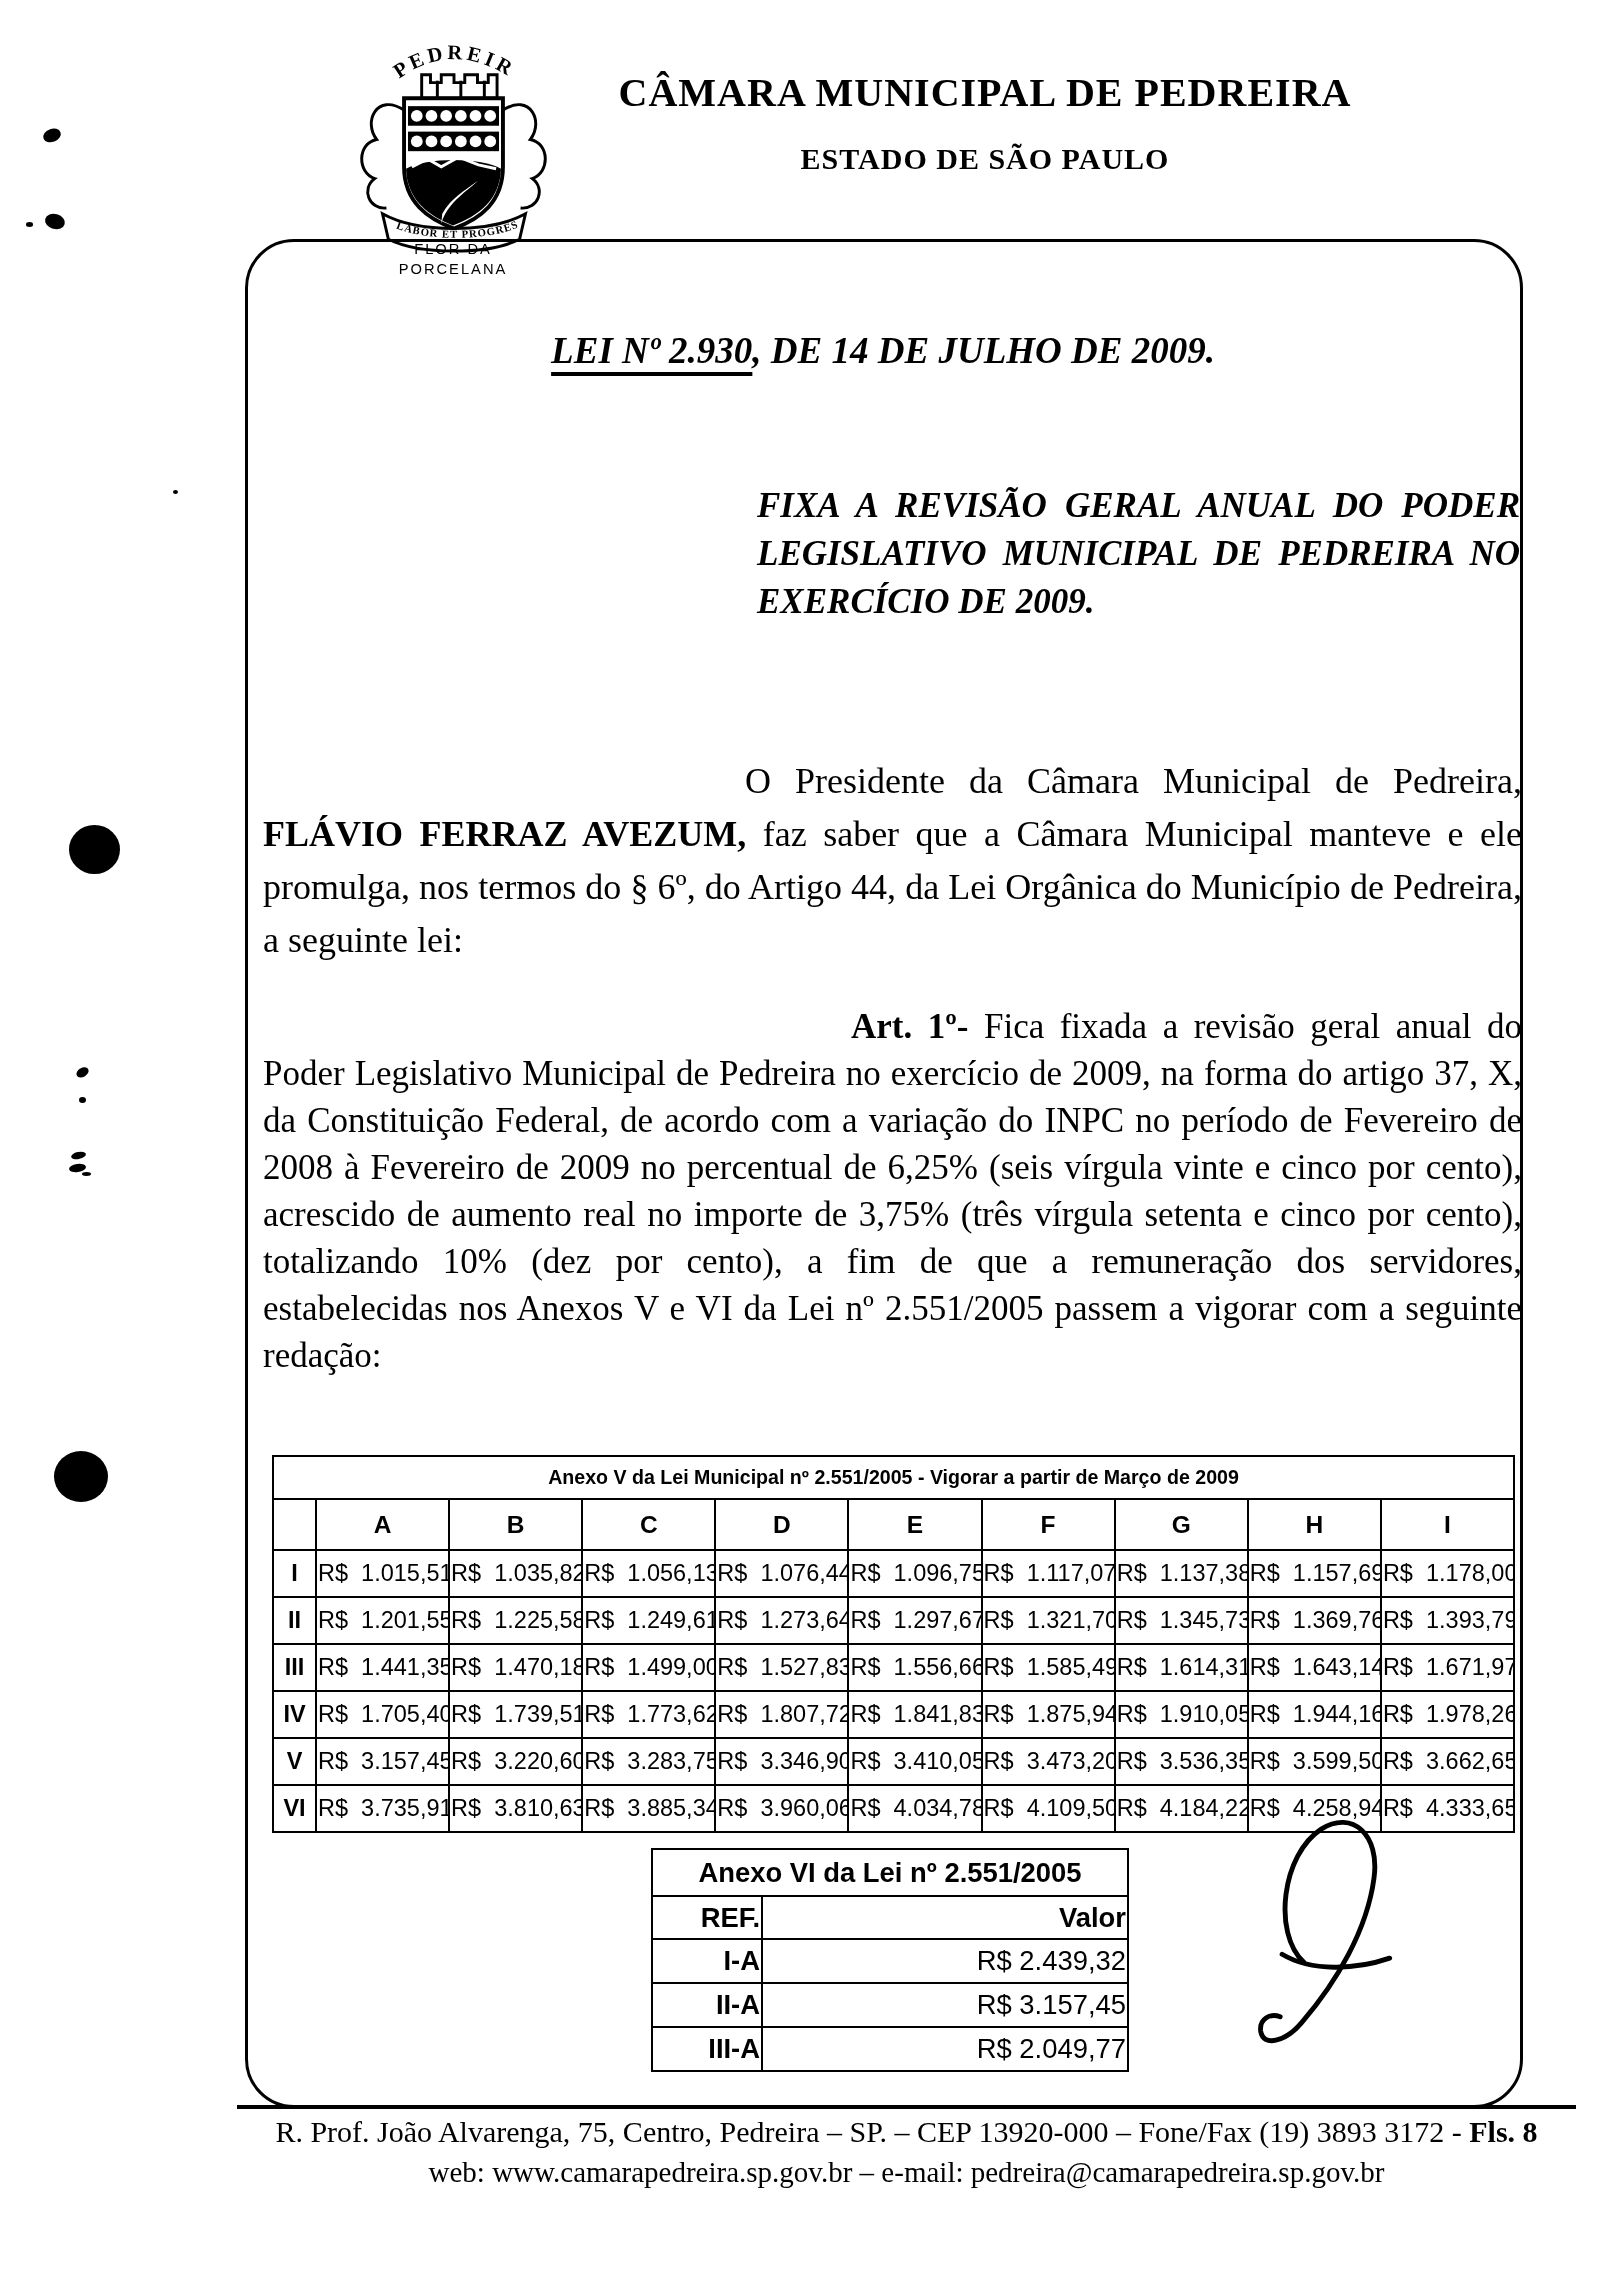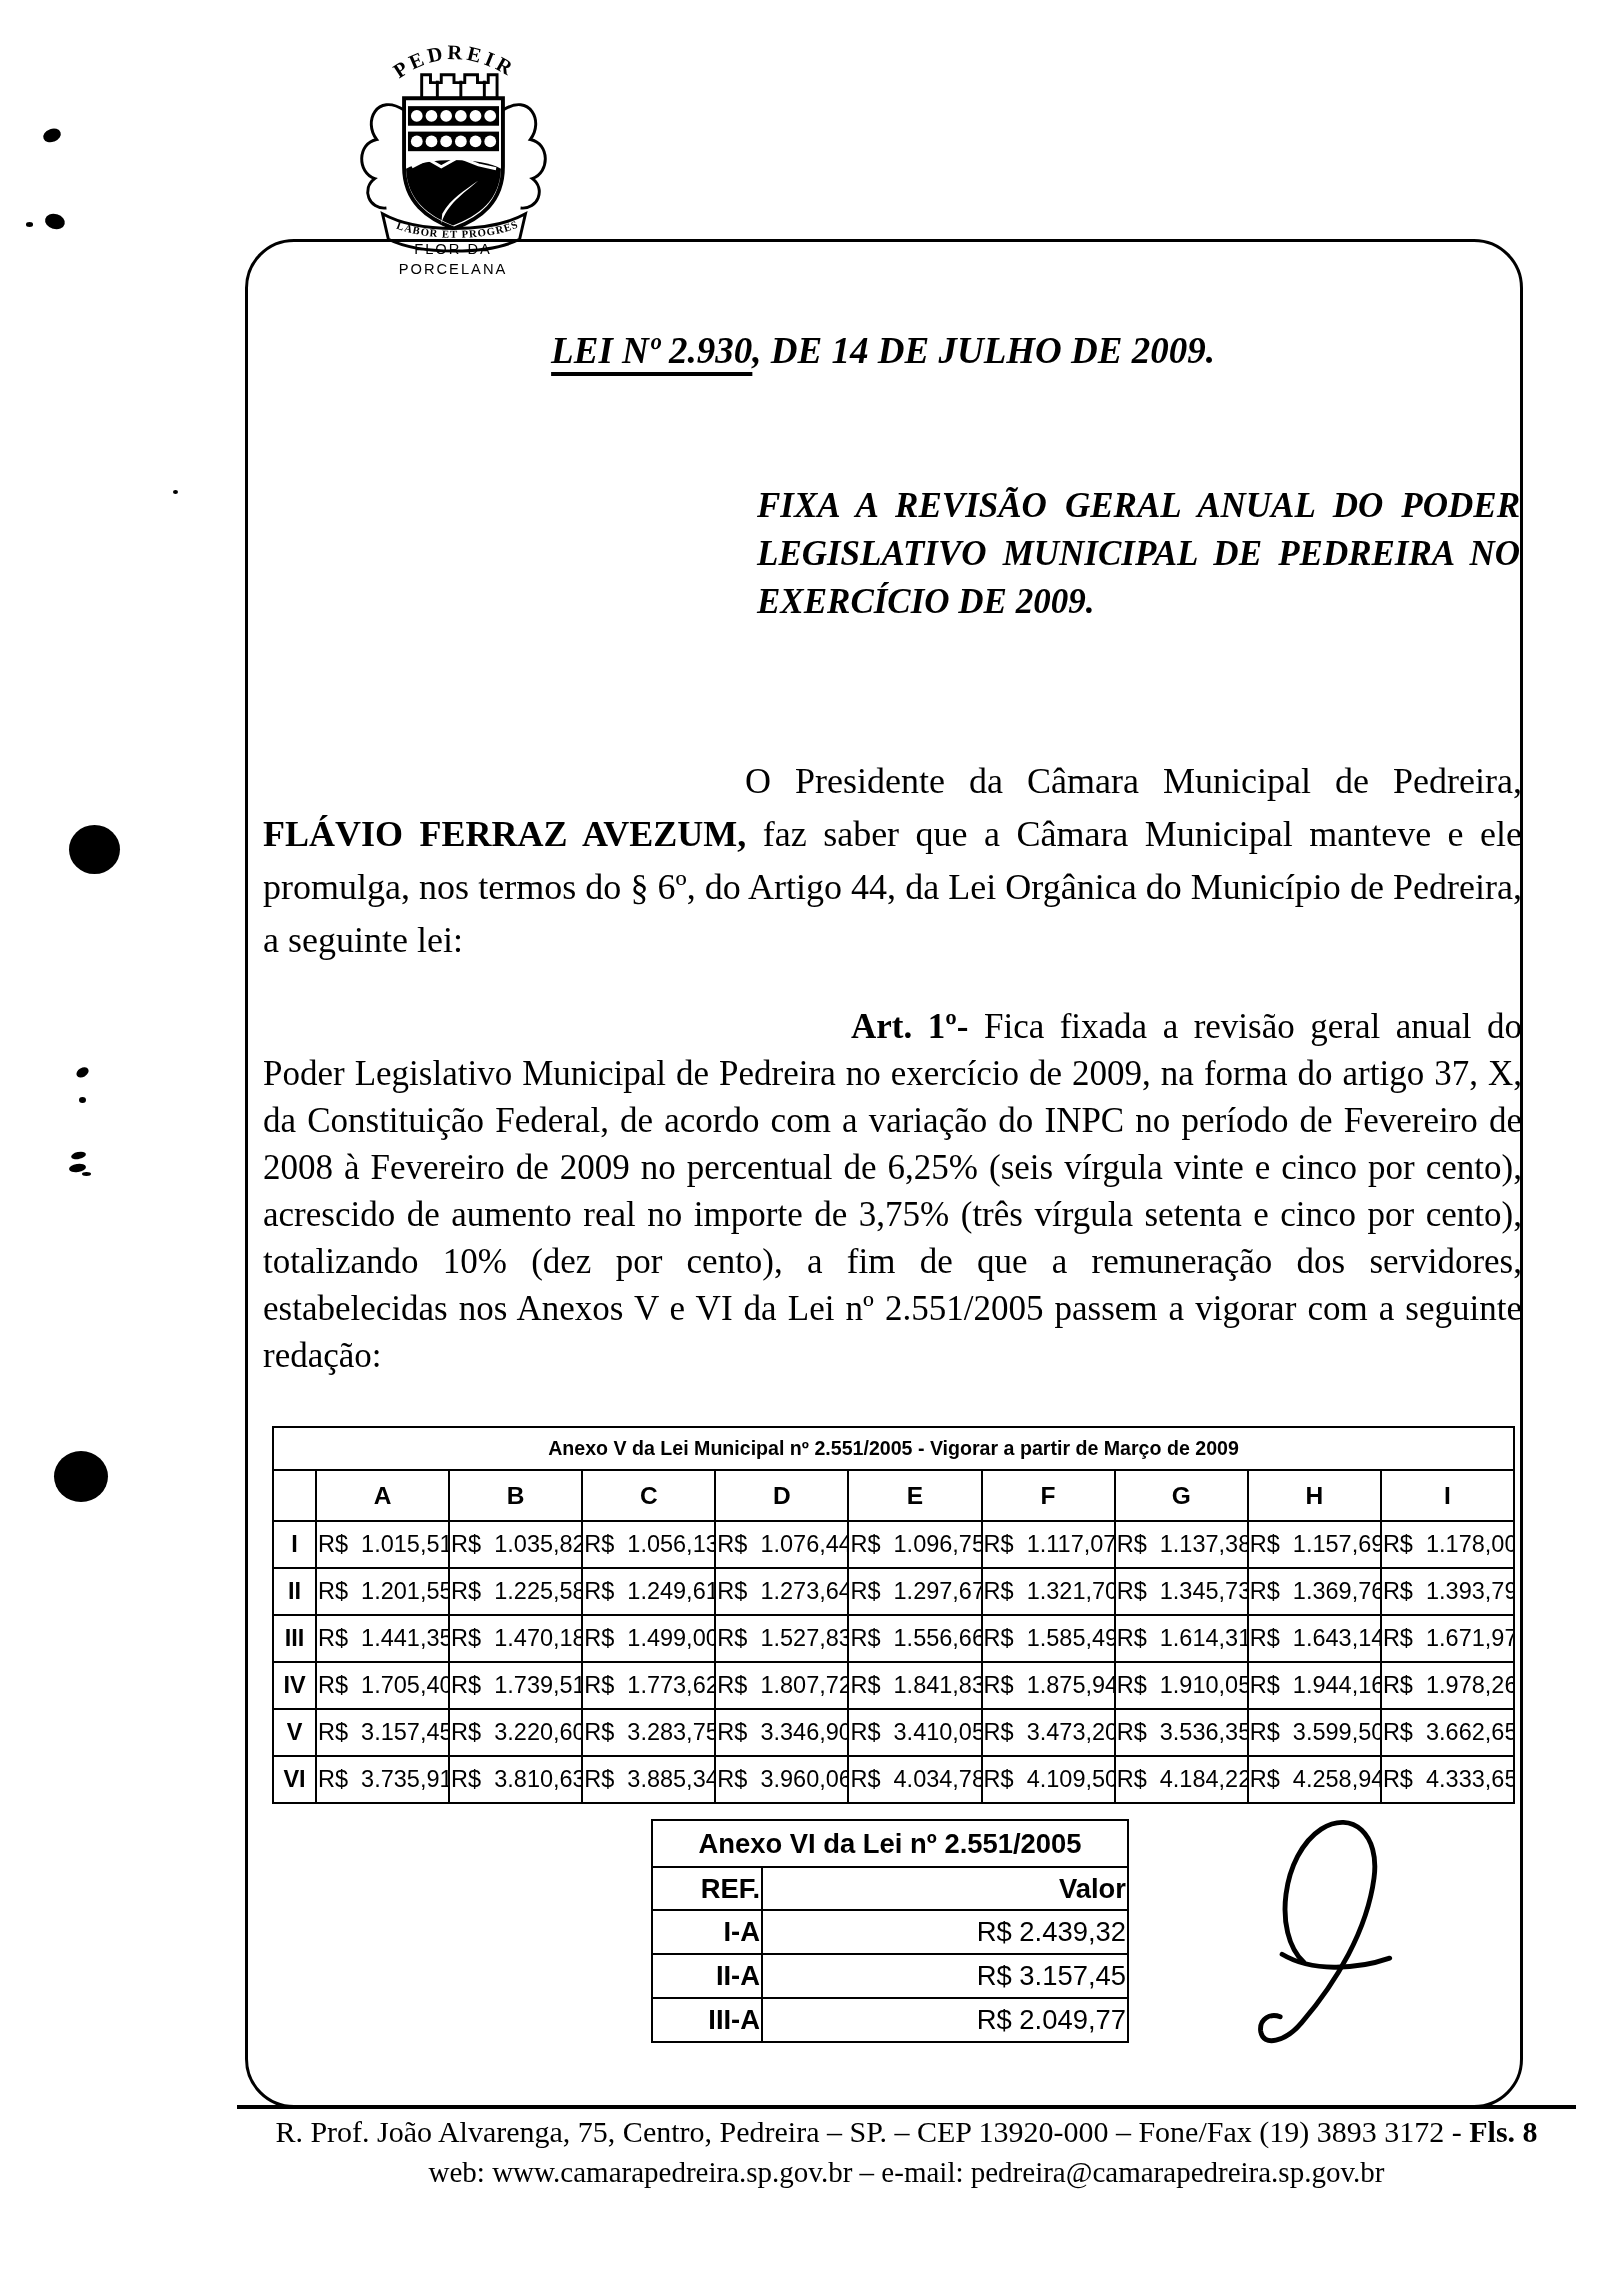--- a/index.html
+++ b/index.html
@@ -22,21 +22,21 @@
   .law-title .und{text-decoration:underline;text-decoration-thickness:3.9px;text-underline-offset:8.8px;}
   .summary{position:absolute;left:757px;top:482px;width:763px;font-size:35px;font-weight:bold;
            font-style:italic;line-height:48px;text-align:justify;}
   .preamble{position:absolute;left:263px;top:719px;width:1259px;font-size:36px;line-height:53px;
             text-align:justify;text-indent:482px;}
   .article{position:absolute;left:263px;top:968px;width:1259px;font-size:35px;line-height:47px;
            text-align:justify;text-indent:588px;}
   .b{font-weight:bold;}
 
   
-  table{border-collapse:collapse;table-layout:fixed;}
+  table{border-collapse:collapse;table-layout:fixed;margin-top:29px;}
   .anexo5{position:absolute;left:272px;top:1426px;width:1243px;
           font-family:"Liberation Sans",sans-serif;}
   .anexo5 th,.anexo5 td{border:2.9px solid #000;overflow:hidden;}
   .anexo5 .title-cell{font-weight:bold;font-size:19.6px;text-align:center;height:39px;}
   .anexo5 th{font-size:24.5px;font-weight:bold;height:47px;text-align:center;}
   .anexo5 tbody td{font-size:23.5px;height:43px;text-align:center;white-space:pre;}
   .anexo5 tbody td:first-child{font-weight:bold;}
 
   .anexo6{position:absolute;left:651px;top:1819px;width:478px;
           font-family:"Liberation Sans",sans-serif;}
@@ -112,20 +112,24 @@
       <path d="M40 198 C76 218 150 218 186 198 L180 224 C148 240 78 240 46 224 z" fill="#fff" stroke="#000" stroke-width="3"></path>
       <text font-family="Liberation Serif, serif" font-size="11" font-weight="bold" letter-spacing="1" fill="#000">
         <textPath href="#c-ribbon" startOffset="2">LABOR ET PROGRESSU</textPath>
       </text>
     </g>
     <text x="113" y="224" text-anchor="middle" font-family="Liberation Sans, sans-serif" font-size="0" fill="#000"></text>
   </svg>
   <div style="position:absolute;left:345px;top:241px;width:216px;text-align:center;font-family:'Liberation Sans',sans-serif;font-size:14.7px;letter-spacing:2px;">FLOR DA</div>
   <div style="position:absolute;left:345px;top:261px;width:216px;text-align:center;font-family:'Liberation Sans',sans-serif;font-size:14.7px;letter-spacing:2px;">PORCELANA</div>
 
+  <div class="header-text">
+    <div class="org">CÂMARA MUNICIPAL DE PEDREIRA</div>
+    <div class="state">ESTADO DE SÃO PAULO</div>
+  </div>
 
   <div class="doc-box"></div>
 
   <div class="law-title"><span class="und">LEI Nº 2.930</span><span>, DE 14 DE JULHO DE 2009.</span></div>
 
   <div class="summary">FIXA A REVISÃO GERAL ANUAL DO PODER LEGISLATIVO MUNICIPAL DE PEDREIRA NO EXERCÍCIO DE 2009.</div>
 
   <p class="preamble"><span>O Presidente da Câmara Municipal de Pedreira, </span><span class="b">FLÁVIO FERRAZ AVEZUM,</span><span> faz saber que a Câmara Municipal manteve e ele promulga, nos termos do § 6º, do Artigo 44, da Lei Orgânica do Município de Pedreira, a seguinte lei:</span></p>
 
   <p class="article"><span class="b">Art. 1º-</span><span> Fica fixada a revisão geral anual do Poder Legislativo Municipal de Pedreira no exercício de 2009, na forma do artigo 37, X, da Constituição Federal, de acordo com a variação do INPC no período de Fevereiro de 2008 à Fevereiro de 2009 no percentual de 6,25% (seis vírgula vinte e cinco por cento), acrescido de aumento real no importe de 3,75% (três vírgula setenta e cinco por cento), totalizando 10% (dez por cento), a fim de que a remuneração dos servidores, estabelecidas nos Anexos V e VI da Lei nº 2.551/2005 passem a vigorar com a seguinte redação:</span></p>

